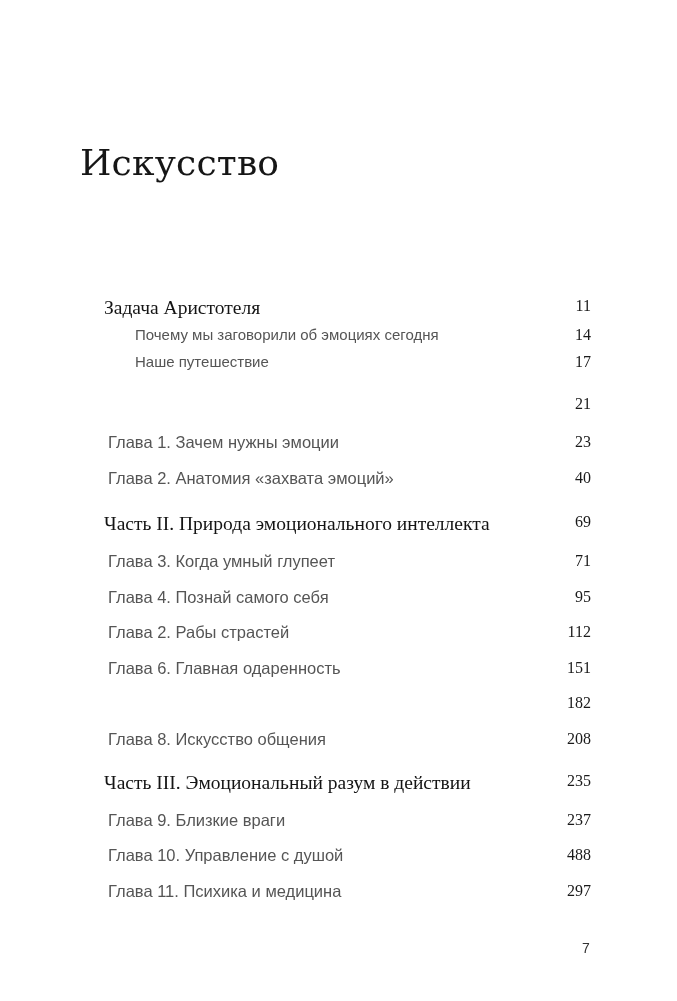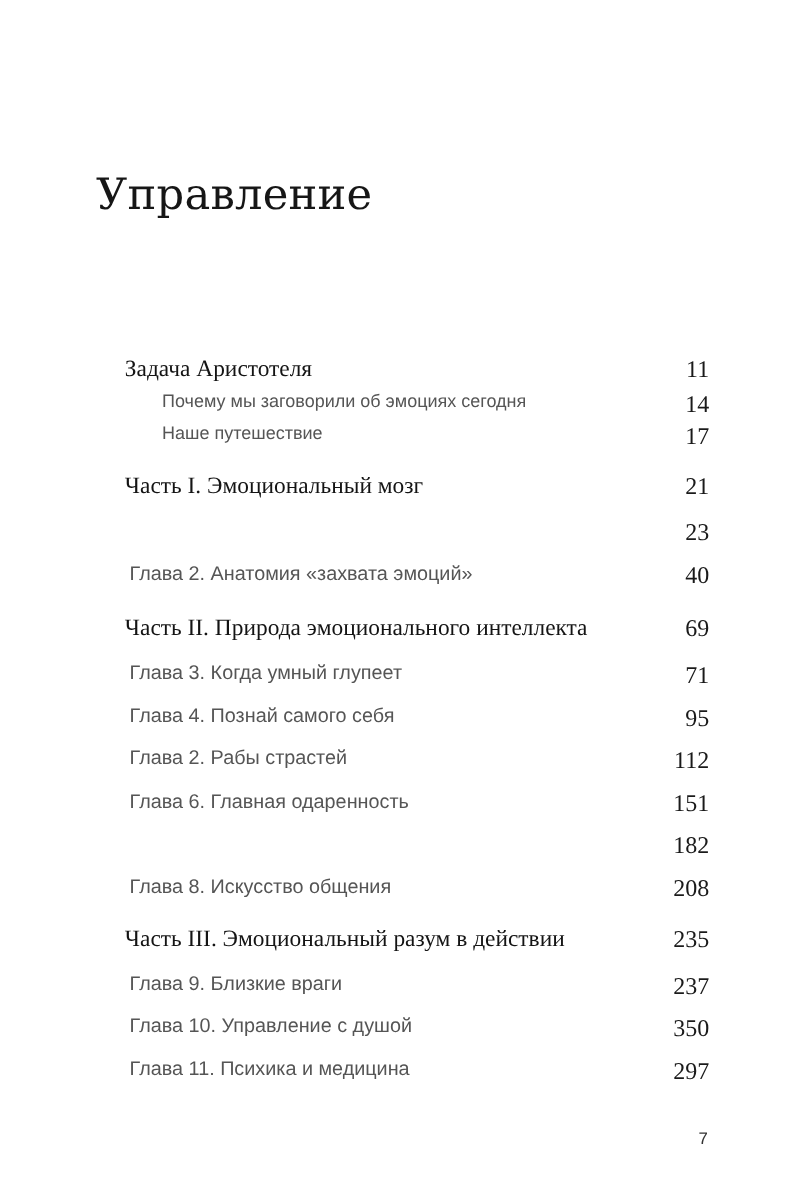--- a/index.html
+++ b/index.html
@@ -28,21 +28,21 @@
     }
     .row .label {
       position: absolute;
       top: 0;
       white-space: nowrap;
     }
     .row .page {
       position: absolute;
       right: 0; top: 0;
       font-family: "Liberation Serif", "DejaVu Serif", serif;
-      font-size: 20px;
+      font-size: 16px;
       color: #1a1a1a;
     }
     .row.part .label {
       left: 0;
       font-family: "Liberation Serif", "DejaVu Serif", serif;
       font-size: 19.5px;
       color: #141414;
       margin-left: 24px;
     }
     .row.sub .label {
@@ -62,41 +62,41 @@
       position: absolute;
       left: 582px; top: 940px;
       font-family: "Liberation Sans", "DejaVu Sans", sans-serif;
       font-size: 14px;
       color: #333333;
     }
   </style>
 </head>
 <body>
 
-<h1 class="title">Управление</h1>
+<h1 class="title">Искусство</h1>
 
 <div>
   <div class="row part" style="top:297px">
     <span class="label">Задача Аристотеля</span>
     <span class="page">11</span>
   </div>
   <div class="row sub" style="top:326px">
     <span class="label">Почему мы заговорили об эмоциях сегодня</span>
     <span class="page">14</span>
   </div>
   <div class="row sub" style="top:353px">
     <span class="label">Наше путешествие</span>
     <span class="page">17</span>
   </div>
 
   <div class="row part" style="top:395px">
-    <span class="label">Часть I. Эмоциональный мозг</span>
     <span class="page">21</span>
   </div>
   <div class="row chapter" style="top:433px">
+    <span class="label">Глава 1. Зачем нужны эмоции</span>
     <span class="page">23</span>
   </div>
   <div class="row chapter" style="top:469px">
     <span class="label">Глава 2. Анатомия «захвата эмоций»</span>
     <span class="page">40</span>
   </div>
 
   <div class="row part" style="top:513px">
     <span class="label">Часть II. Природа эмоционального интеллекта</span>
     <span class="page">69</span>
@@ -128,21 +128,21 @@
   <div class="row part" style="top:772px">
     <span class="label">Часть III. Эмоциональный разум в действии</span>
     <span class="page">235</span>
   </div>
   <div class="row chapter" style="top:811px">
     <span class="label">Глава 9. Близкие враги</span>
     <span class="page">237</span>
   </div>
   <div class="row chapter" style="top:846px">
     <span class="label">Глава 10. Управление с душой</span>
-    <span class="page">350</span>
+    <span class="page">488</span>
   </div>
   <div class="row chapter" style="top:882px">
     <span class="label">Глава 11. Психика и медицина</span>
     <span class="page">297</span>
   </div>
 </div>
 
 <div class="folio">7</div>
 
 </body></html>

